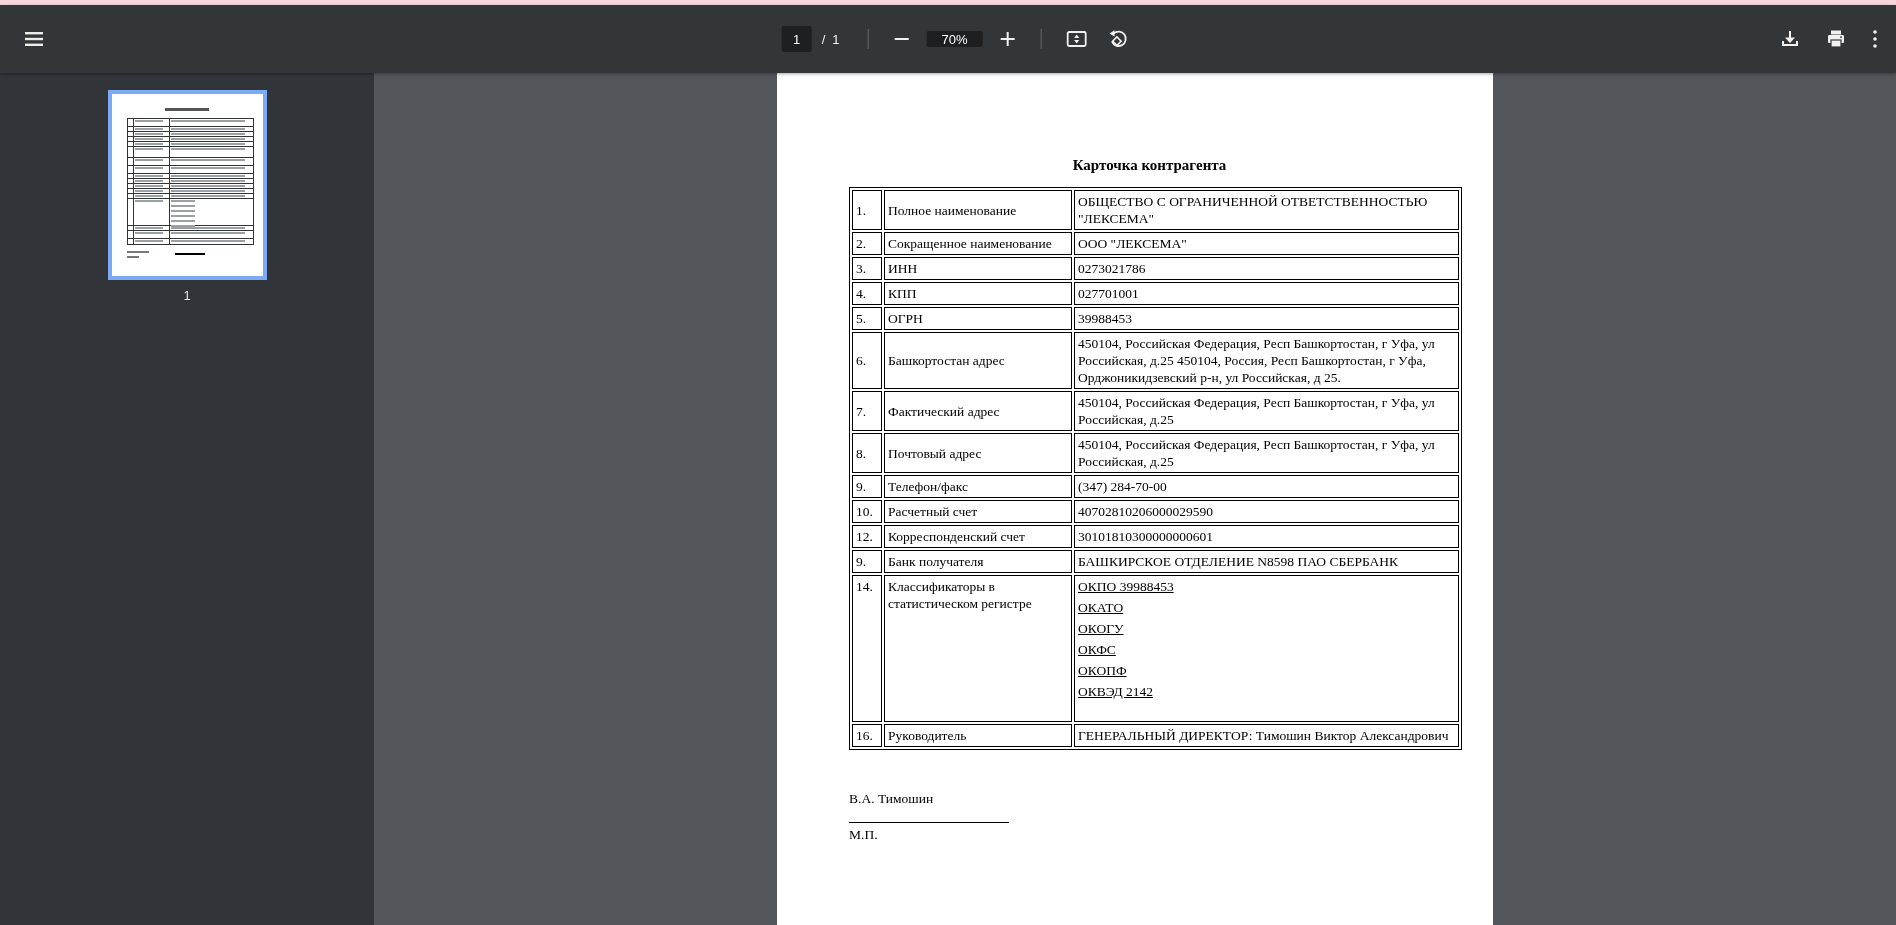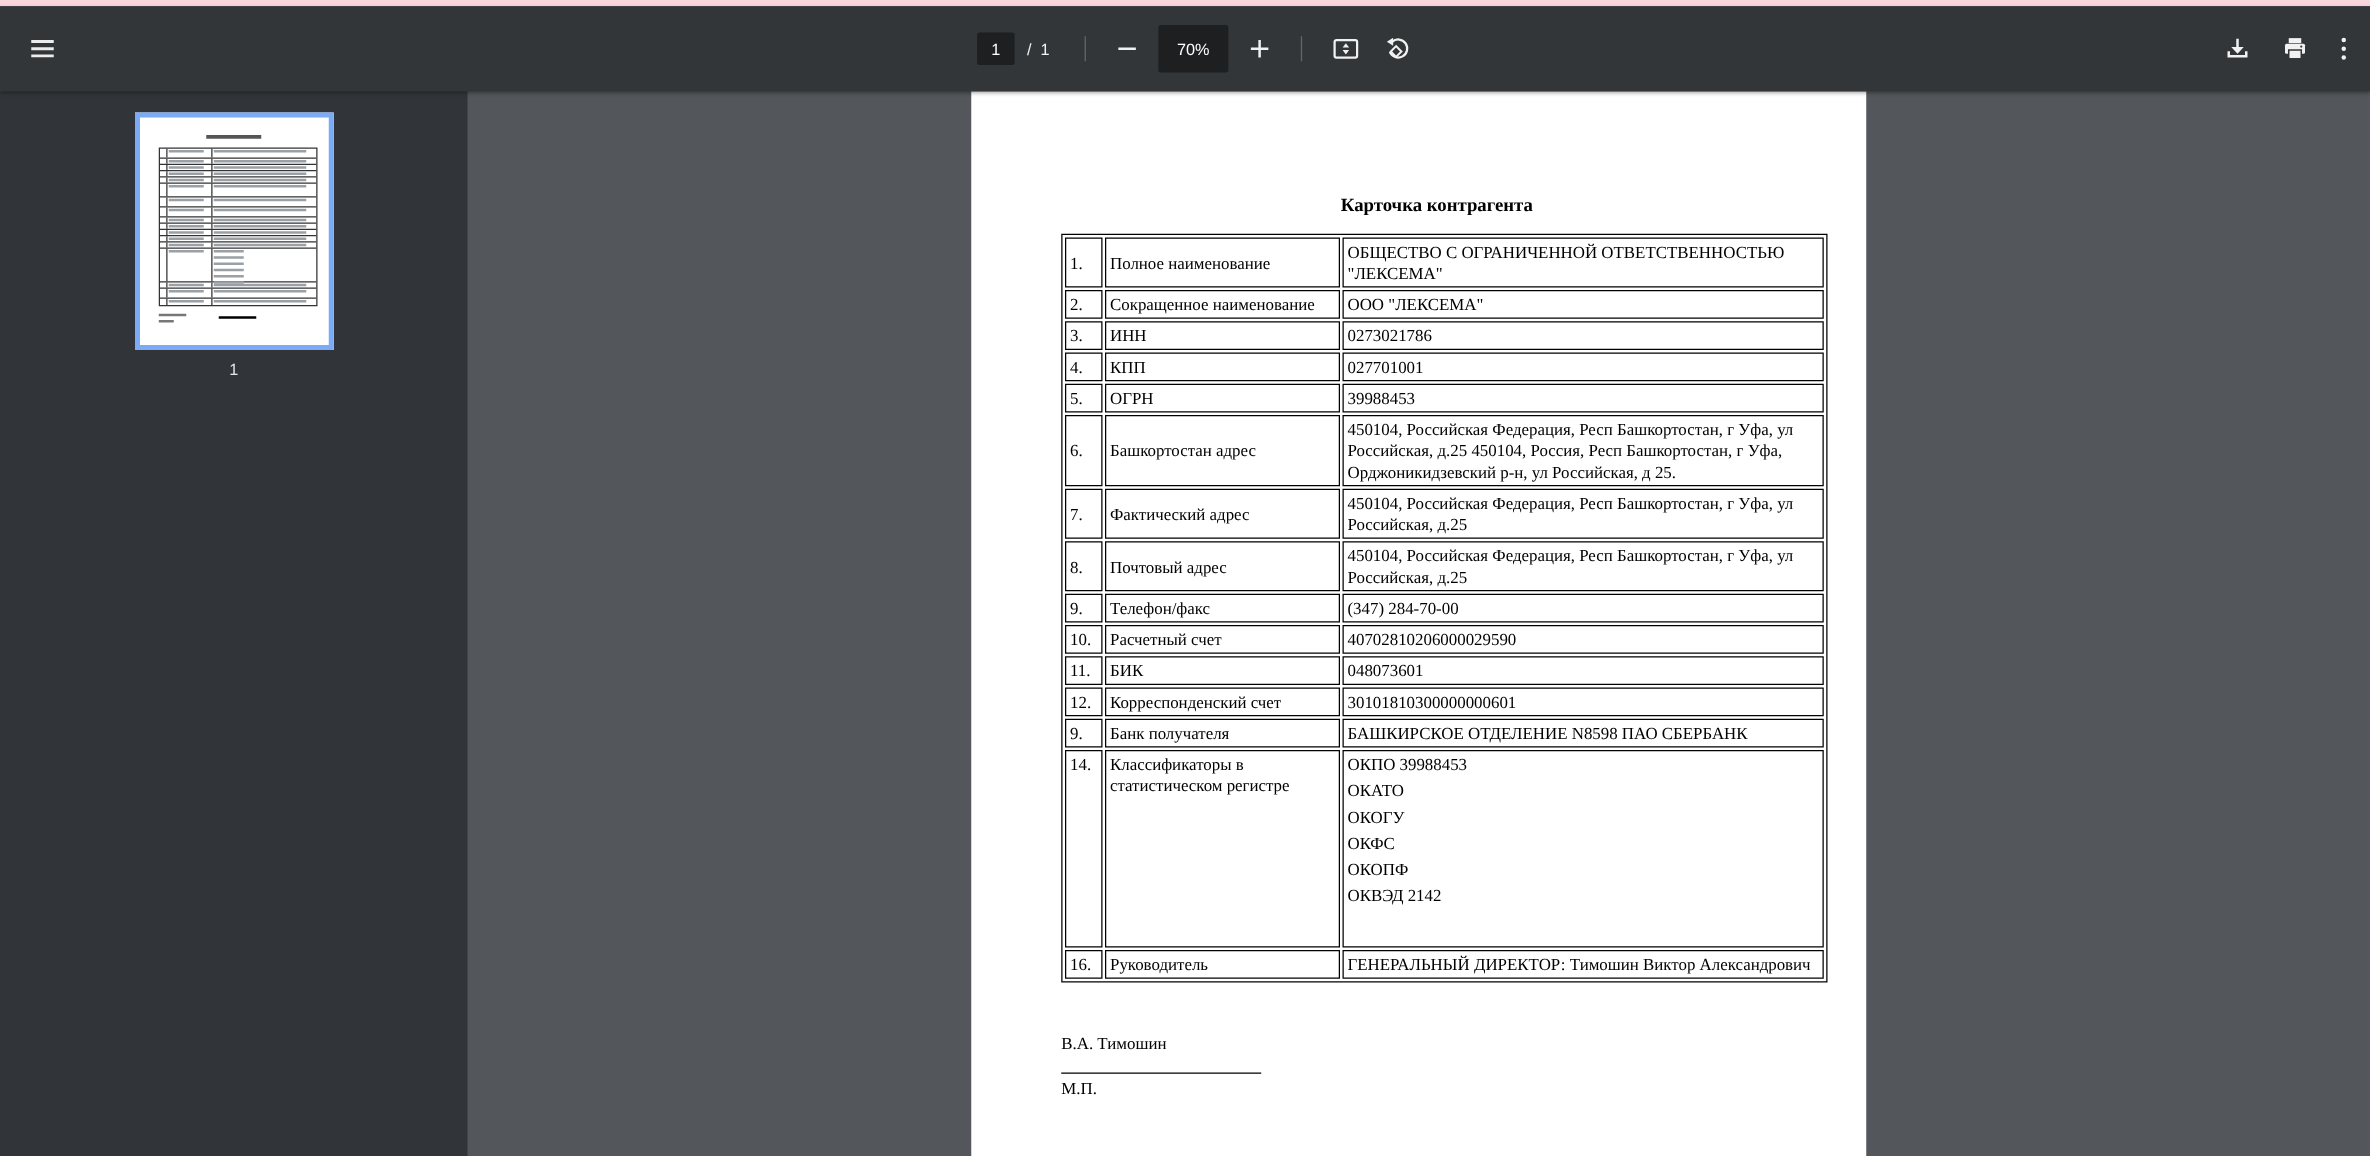--- a/index.html
+++ b/index.html
@@ -24,21 +24,21 @@
   .toolbar-center{
     position:absolute;left:50%;top:0;height:100%;transform:translateX(-47%);
     display:flex;align-items:center;gap:8px;color:#f1f1f1;font-size:13px;
   }
   .page-box{
     width:30px;height:26px;background:rgba(0,0,0,.42);border:none;border-radius:2px;
     color:#fff;text-align:center;font-size:13px;font-family:"Liberation Sans",sans-serif;
     padding:0;
   }
   .zoom-box{
-    width:56px;height:38px;background:rgba(0,0,0,.42);border:none;border-radius:2px;
+    width:56px;height:16px;background:rgba(0,0,0,.42);border:none;border-radius:2px;
     color:#fff;text-align:center;font-size:13px;font-family:"Liberation Sans",sans-serif;
     padding:0;margin:0 2px;
   }
   .page-of{display:flex;gap:7px;color:#f1f1f1;margin-left:2px;margin-right:10px;}
   .tb-sep{width:1px;height:20px;background:#63676b;margin:0 10px;}
   
   .content{display:flex;height:852px;}
   .sidebar{
     width:374px;background:#313539;flex:none;display:flex;flex-direction:column;
     align-items:center;overflow:hidden;
@@ -76,21 +76,21 @@
     background:#fff;
   }
   table.card td{
     border:1px solid #000;font-size:13.5px;line-height:17px;
     padding:2px 3px;vertical-align:middle;word-wrap:break-word;
   }
   td.c-num{width:22px;}
   td.c-label{width:180px;}
   td.c-value{width:377px;}
   tr.top-align td{vertical-align:top;}
-  tr.top-align td.c-value{padding-bottom:28px;}
+  tr.top-align td.c-value{padding-bottom:17px;text-decoration:underline;}
   .val-line{margin:0 0 4px 0;}
   .sig-row{display:flex;margin:40px 0 0 72px;font-size:13.5px;line-height:17px;flex-direction:column;}
   .sig-name{width:161px;flex:none;}
   .sig-line{width:160px;height:15px;border-bottom:1.5px solid #000;flex:none;}
   .sig-stamp{margin:3px 0 0 72px;font-size:13.5px;line-height:17px;}
 </style>
 </head>
 <body>
 
 <div class="top-strip"></div>
@@ -404,25 +404,20 @@
             </tr>
             <tr>
               <td class="c-num">9.</td>
               <td class="c-label">Телефон/факс</td>
               <td class="c-value">(347) 284-70-00</td>
             </tr>
             <tr>
               <td class="c-num">10.</td>
               <td class="c-label">Расчетный счет</td>
               <td class="c-value">40702810206000029590</td>
-            </tr>
-            <tr>
-              <td class="c-num">11.</td>
-              <td class="c-label">БИК</td>
-              <td class="c-value">048073601</td>
             </tr>
             <tr>
               <td class="c-num">12.</td>
               <td class="c-label">Корреспонденский счет</td>
               <td class="c-value">30101810300000000601</td>
             </tr>
             <tr>
               <td class="c-num">9.</td>
               <td class="c-label">Банк получателя</td>
               <td class="c-value">БАШКИРСКОЕ ОТДЕЛЕНИЕ N8598 ПАО СБЕРБАНК</td>

